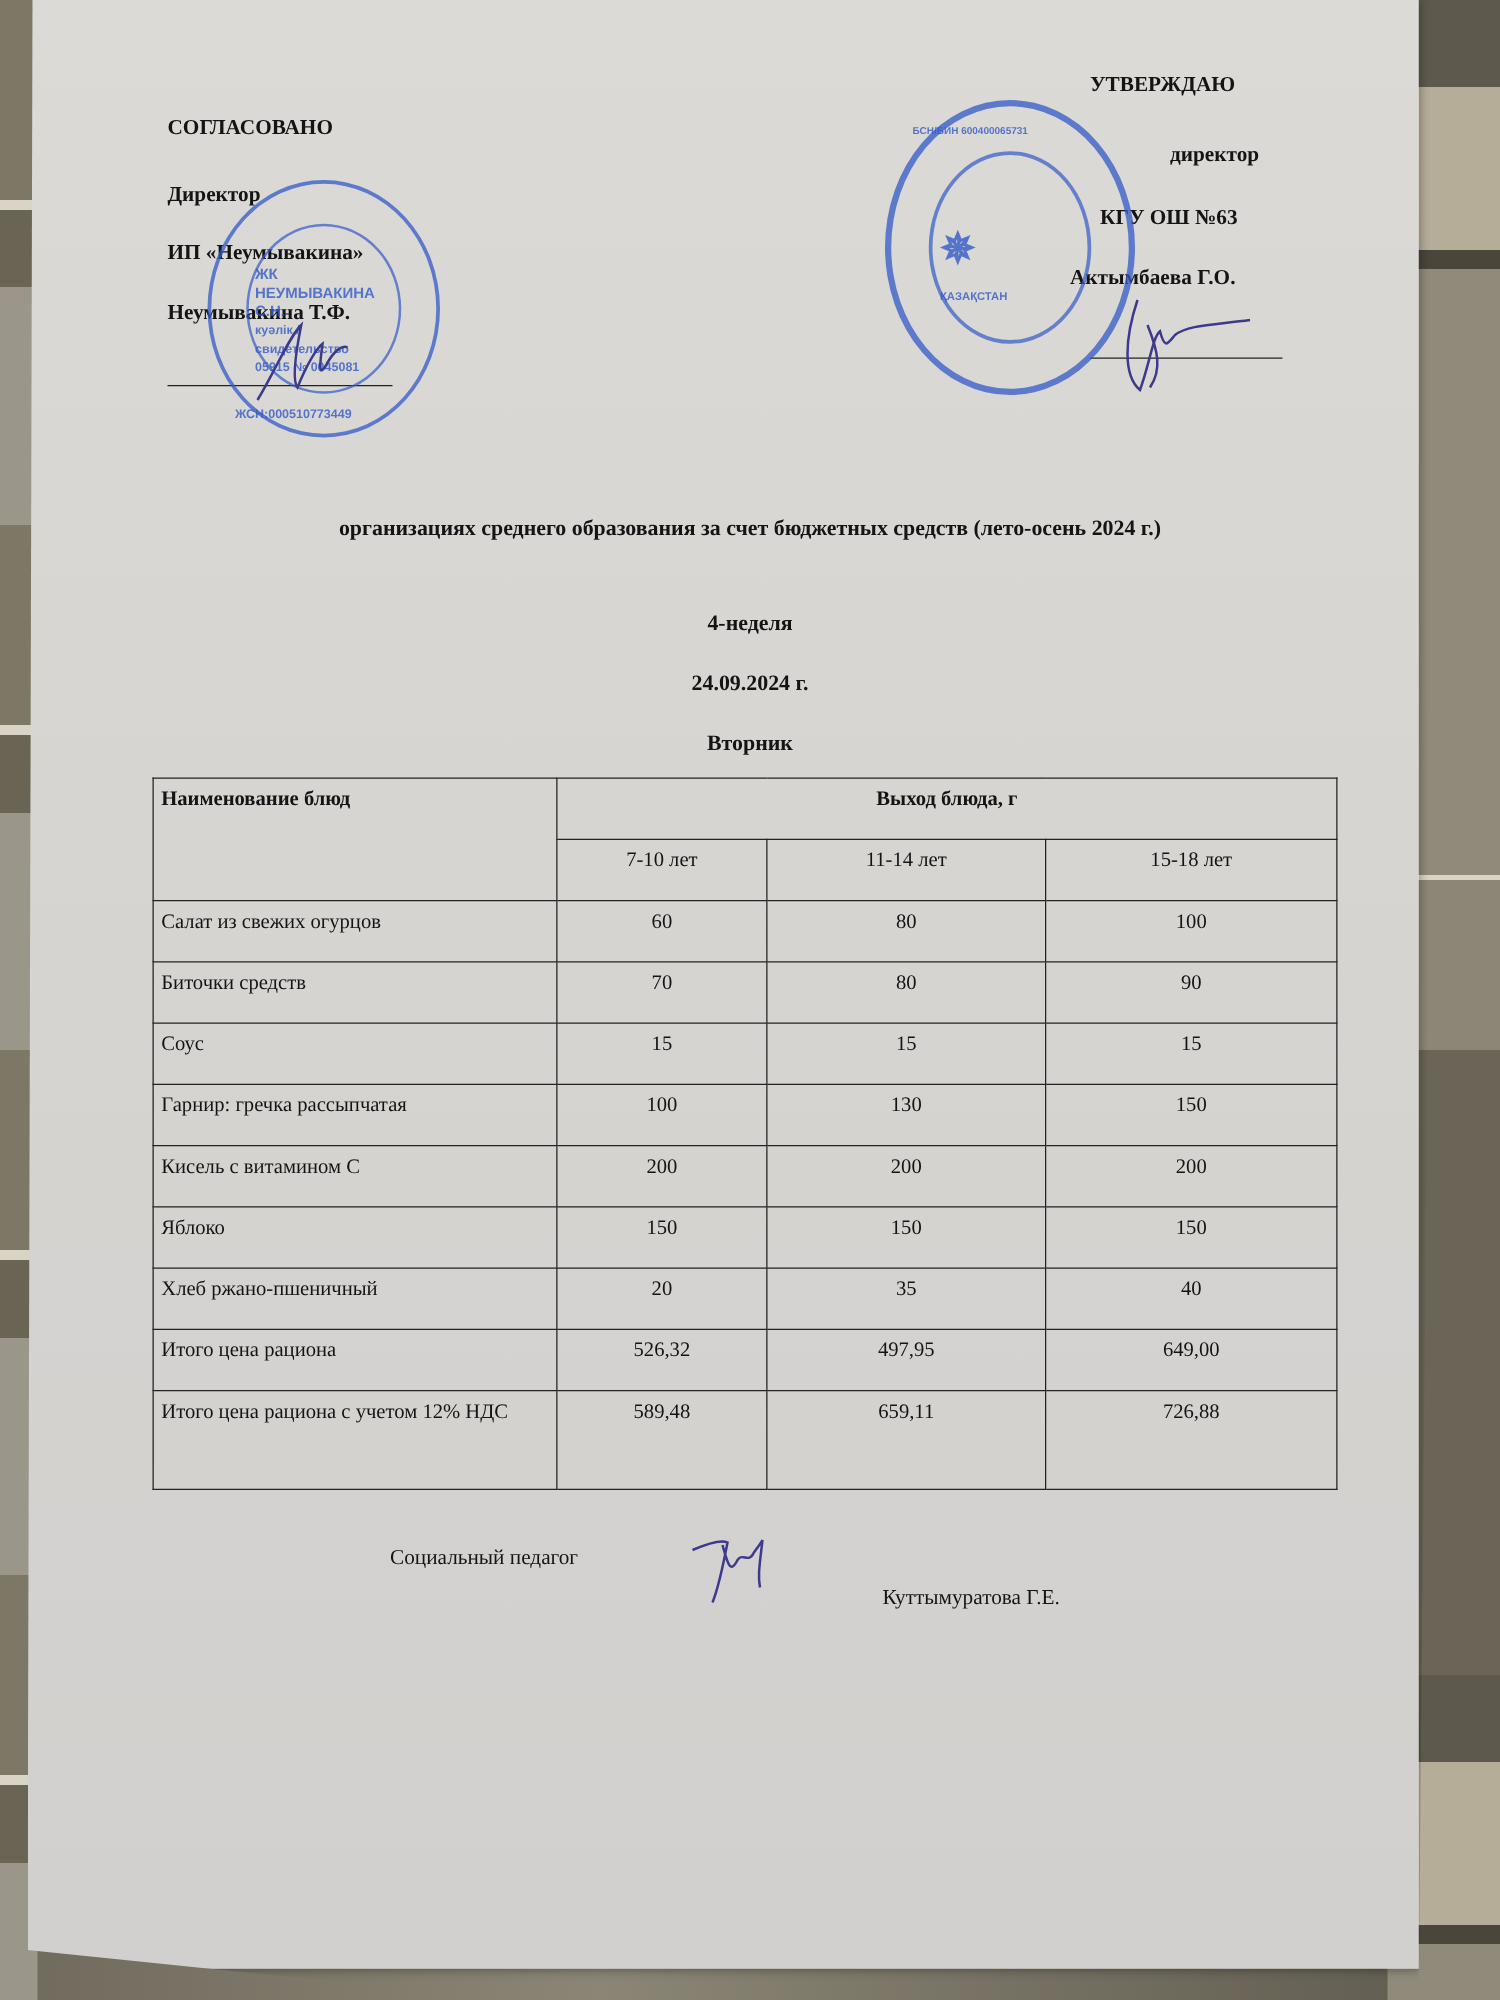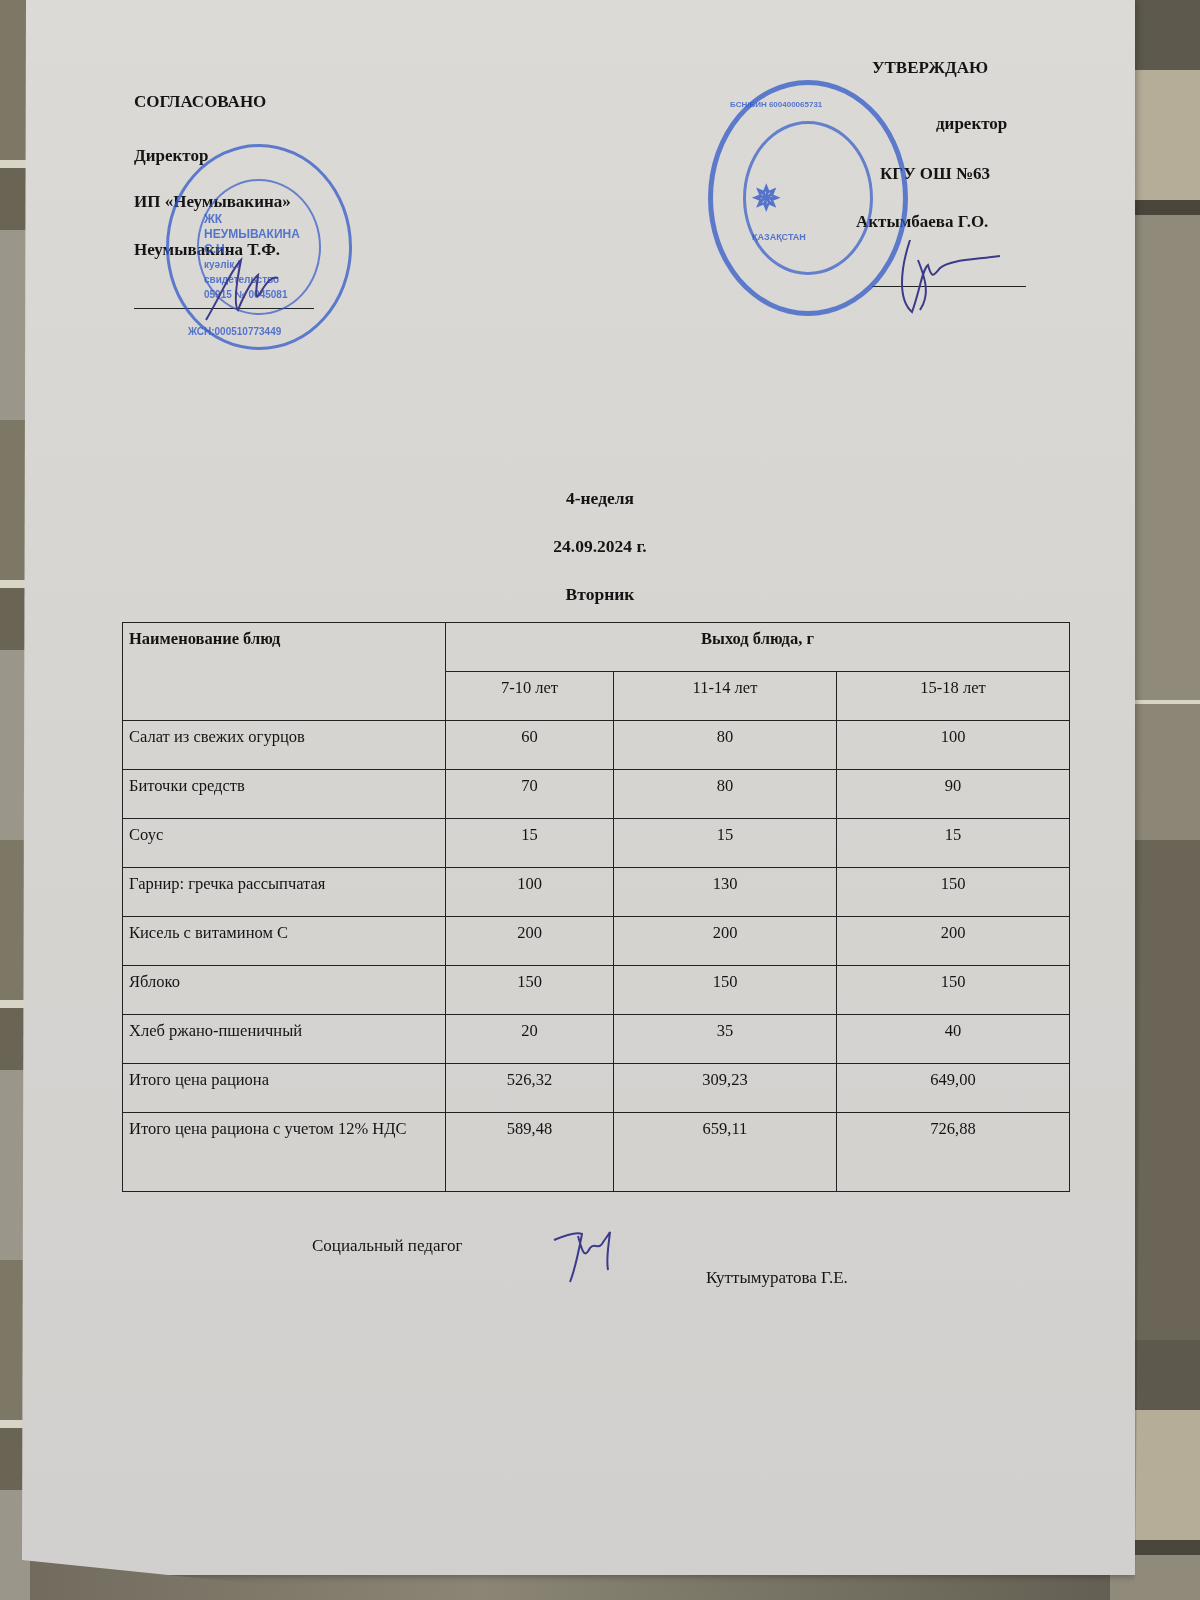--- a/index.html
+++ b/index.html
@@ -82,20 +82,21 @@
   <div class="stamp-text" style="left:752px;top:232px;width:110px;font-size:9px;">ҚАЗАҚСТАН</div>
   <div class="stamp-text" style="left:730px;top:100px;width:150px;font-size:8px;">БСН/БИН 600400065731</div>
 
   <svg class="sig" style="left:890px;top:230px;" width="120" height="90" viewBox="0 0 120 90">
     <path d="M20 10 C 10 40, 8 70, 22 82 C 30 60, 32 40, 38 35 C 42 50, 44 45, 50 38 C 60 30, 80 30, 110 26" fill="none" stroke="#3c3a8a" stroke-width="2"></path>
     <path d="M28 30 C 36 50, 40 65, 30 80" fill="none" stroke="#3c3a8a" stroke-width="2"></path>
   </svg>
 </div>
 
 <div class="title" style="top:410px;">
+  <div>организациях среднего образования за счет бюджетных средств (лето-осень 2024 г.)</div>
 </div>
 <div class="title" style="top:486px;">4-неделя</div>
 <div class="title" style="top:534px;">24.09.2024 г.</div>
 <div class="title" style="top:582px;">Вторник</div>
 
 <table class="menu">
   <tbody>
       <tr>
     <td class="name bold" rowspan="2" style="height:84px;">Наименование блюд</td>
     <td class="num bold" colspan="3">Выход блюда, г</td>
@@ -145,21 +146,21 @@
       </tr>
       <tr>
         <td class="name">Хлеб ржано-пшеничный</td>
         <td class="num">20</td>
         <td class="num">35</td>
         <td class="num">40</td>
       </tr>
       <tr>
         <td class="name">Итого цена рациона</td>
         <td class="num">526,32</td>
-        <td class="num">309,23</td>
+        <td class="num">497,95</td>
         <td class="num">649,00</td>
       </tr>
       <tr>
         <td class="name" style="height: 66px;">Итого цена рациона с учетом 12% НДС</td>
         <td class="num">589,48</td>
         <td class="num">659,11</td>
         <td class="num">726,88</td>
       </tr>
     </tbody>
 </table>

